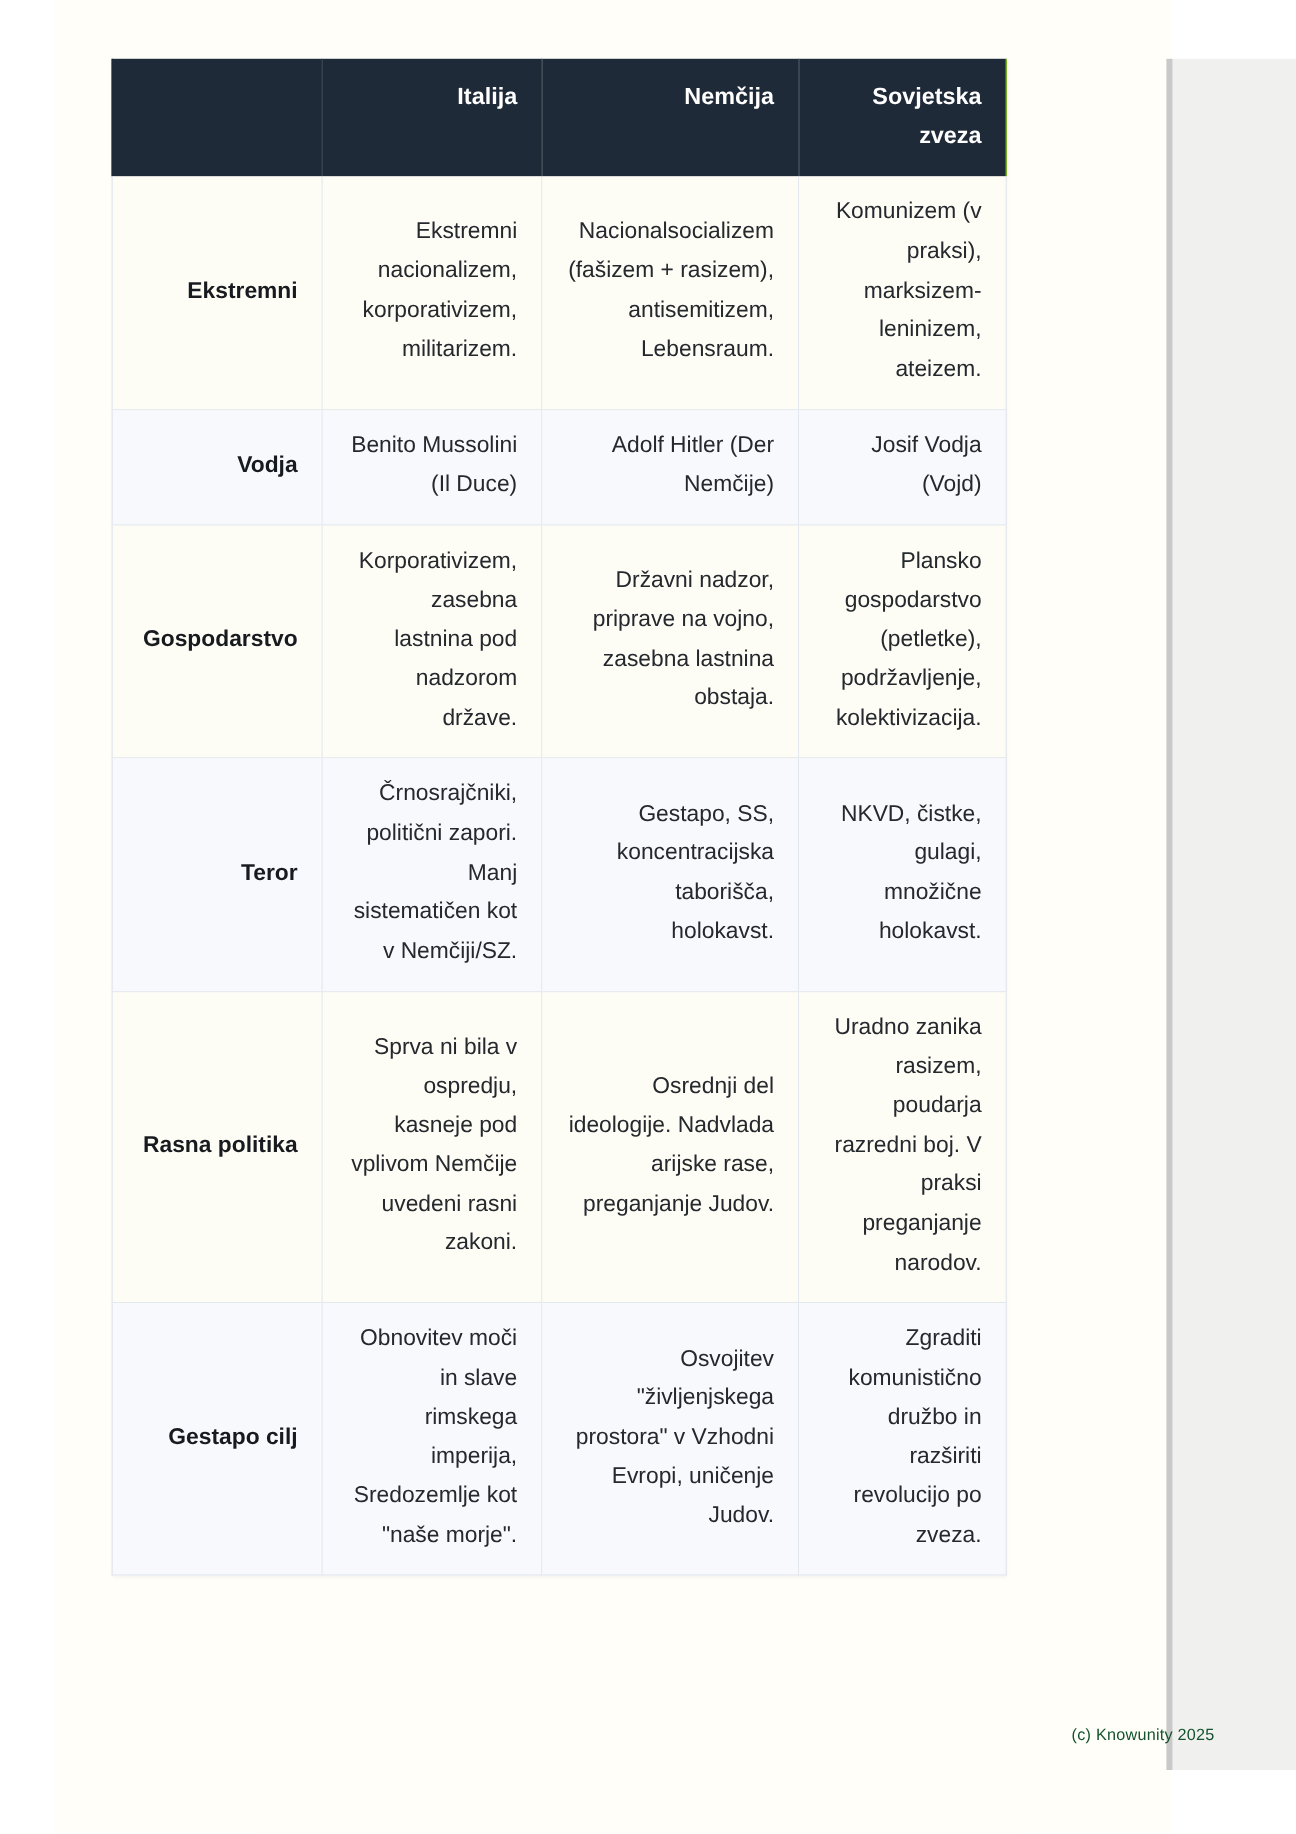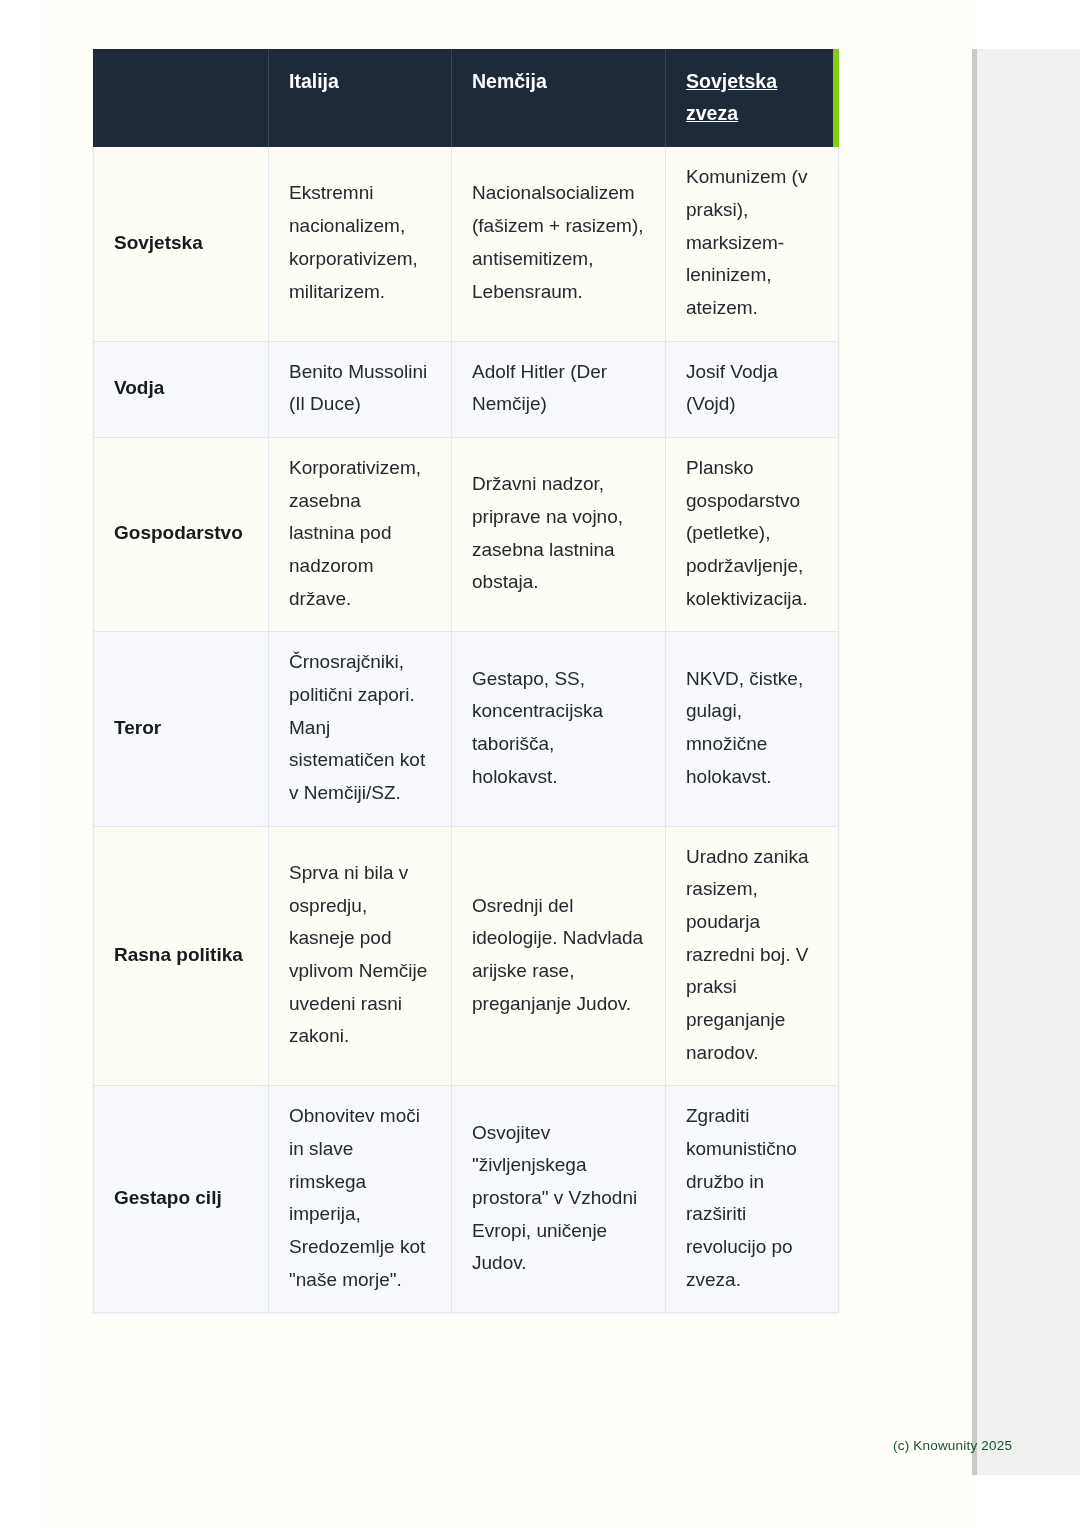--- a/index.html
+++ b/index.html
@@ -65,41 +65,41 @@
 
   table.cmp col.c0 { width: 176px; }
   table.cmp col.c1 { width: 183px; }
   table.cmp col.c2 { width: 214px; }
   table.cmp col.c3 { width: 173px; }
 
   table.cmp th, table.cmp td {
     border-right: 1px solid #e3e7ee;
     border-bottom: 1px solid #e3e7ee;
     vertical-align: middle;
-    text-align: left;
+    text-align: right;
   }
   table.cmp th:first-child, table.cmp td:first-child {
     border-left: 1px solid #e3e7ee;
   }
 
   
   table.cmp thead th {
     background: #1f2a38;
     color: #ffffff;
     font-size: 19.5px;
     font-weight: bold;
     line-height: 1.62;
     padding: 17px 20px 18px 20px;
     vertical-align: top;
     border-right: 1px solid #3a4452;
     border-bottom: none;
     height: 93px;
   }
   table.cmp thead th.blank { border-left: 1px solid #1f2a38; }
-  table.cmp thead th:last-child { border-right: 6px solid #84cc16; text-decoration: underline; }
+  table.cmp thead th:last-child { border-right: 1px solid #84cc16; }
 
   
   table.cmp tbody td {
     font-size: 19px;
     line-height: 1.72;
     color: #25282d;
     padding: 14px 20px 16px 20px;
   }
   table.cmp tbody td.rowlabel {
     font-weight: bold;
@@ -145,21 +145,21 @@
       <thead>
         <tr>
           <th class="blank"></th>
           <th>Italija</th>
           <th>Nemčija</th>
           <th>Sovjetska zveza</th>
         </tr>
       </thead>
       <tbody id="tbody">
           <tr class="tint-cream">
-            <td class="rowlabel">Sovjetska</td>
+            <td class="rowlabel">Ekstremni</td>
             <td>Ekstremni nacionalizem, korporativizem, militarizem.</td>
             <td>Nacionalsocializem (fašizem + rasizem), antisemitizem, Lebensraum.</td>
             <td>Komunizem (v praksi), marksizem-leninizem, ateizem.</td>
           </tr>
           <tr class="tint-blue">
             <td class="rowlabel">Vodja</td>
             <td>Benito Mussolini (Il Duce)</td>
             <td>Adolf Hitler (Der Nemčije)</td>
             <td>Josif Vodja (Vojd)</td>
           </tr>

